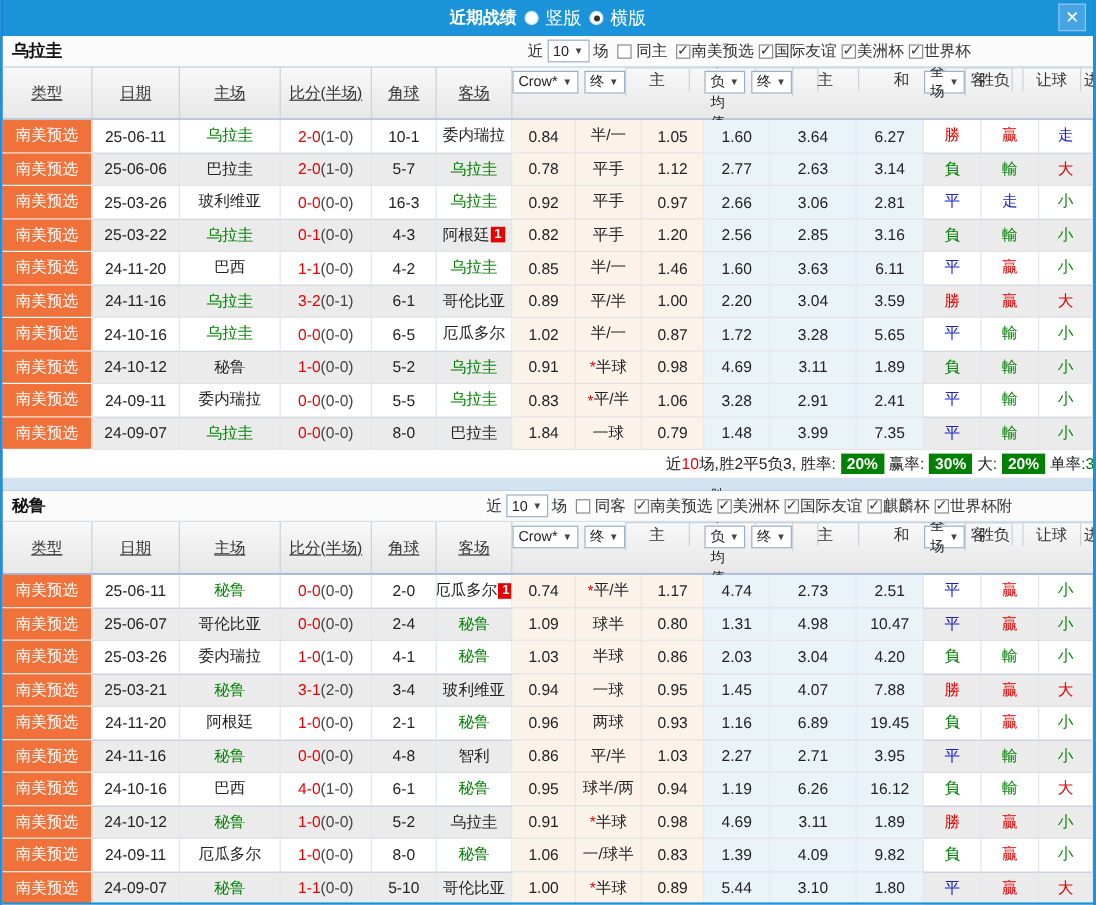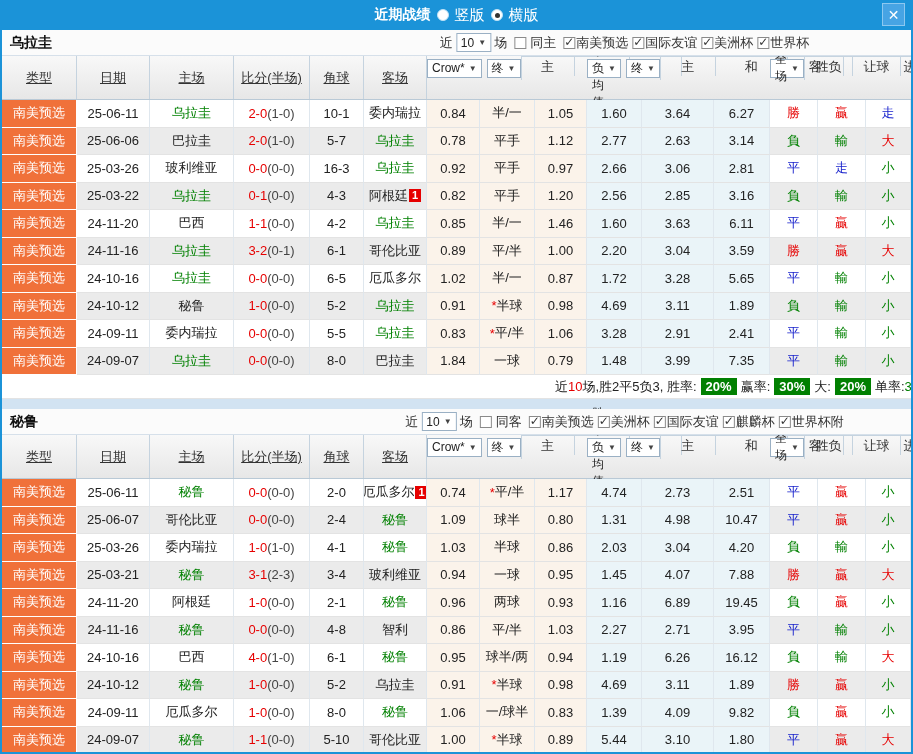--- a/index.html
+++ b/index.html
@@ -610,21 +610,21 @@
     </div>
 
     <div class="row">
       <div class="c w0 typecell f-type">南美预选</div>
       <div class="c w1 f-date">25-03-21</div>
       <div class="c w2">
               <span class="f-home green">秘鲁</span>
             </div>
       <div class="c w3 score">
               <span class="sc f-score">3-1</span>
-              <span class="hf f-half">(2-3)</span>
+              <span class="hf f-half">(2-0)</span>
             </div>
       <div class="c w4 f-corner">3-4</div>
       <div class="c w5">
               <span class="f-away">玻利维亚</span>
             </div>
       <div class="c w6 cream f-o1">0.94</div>
       <div class="c w7 cream">
               <span class="star f-star"></span>
               <span class="f-hc">一球</span>
             </div>

